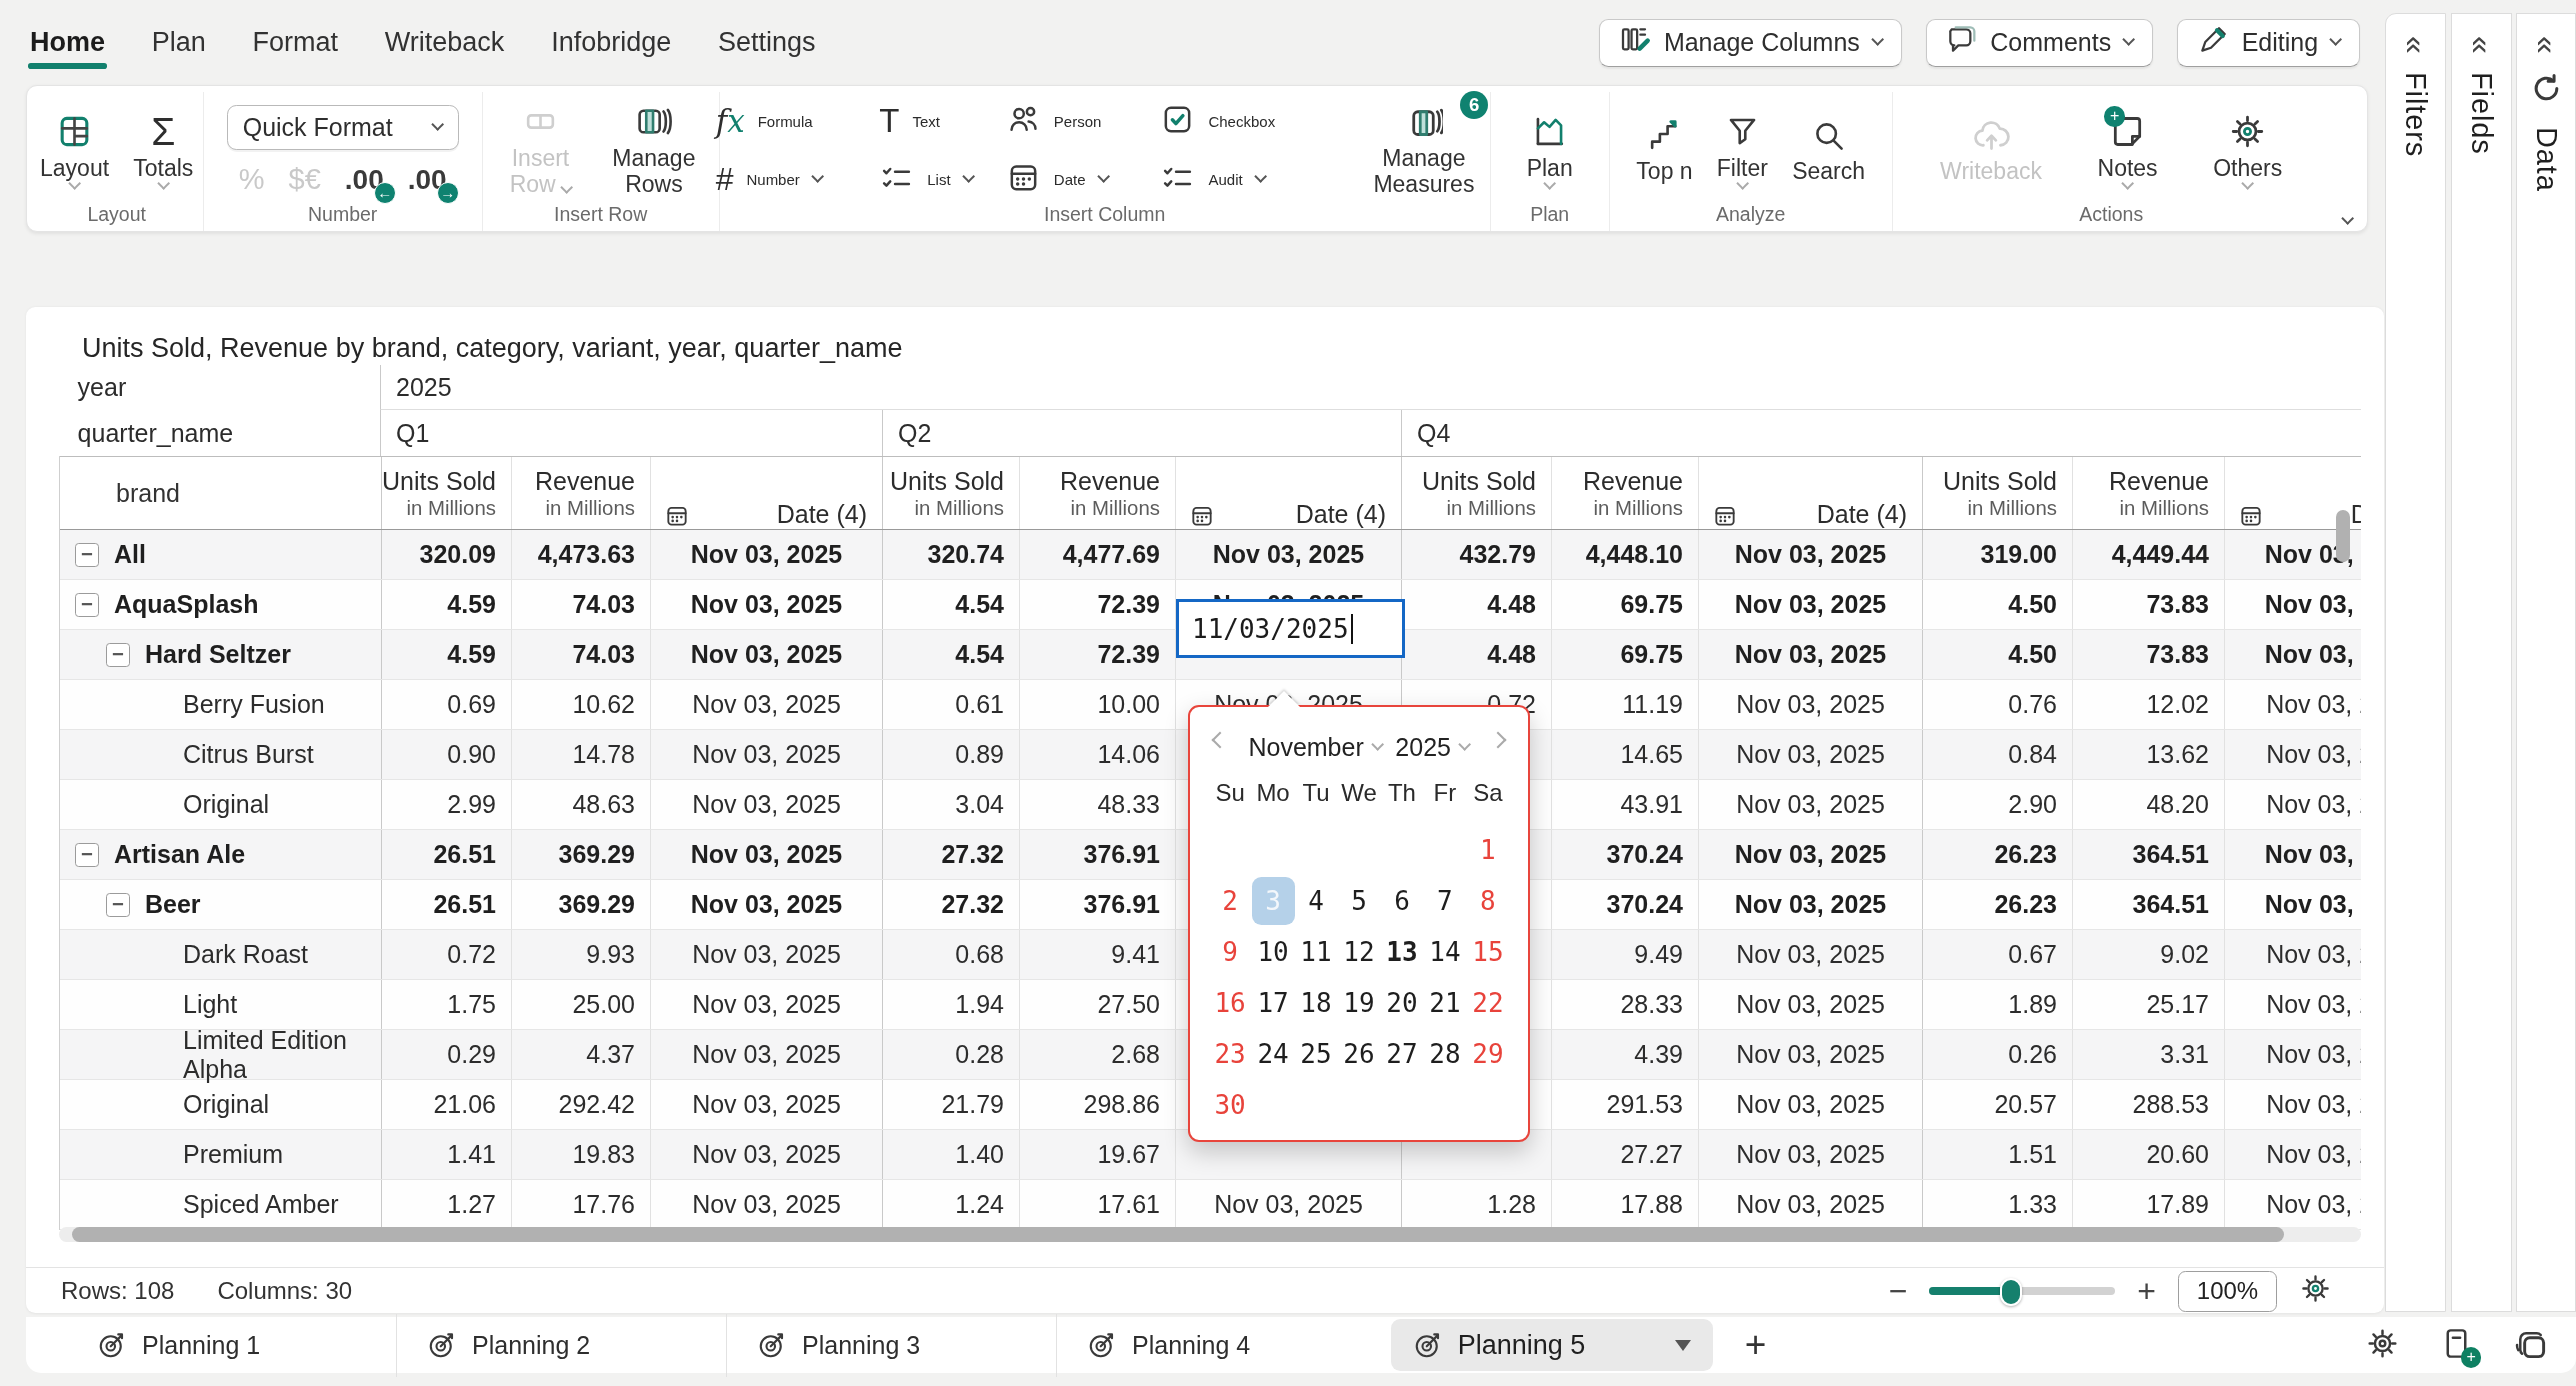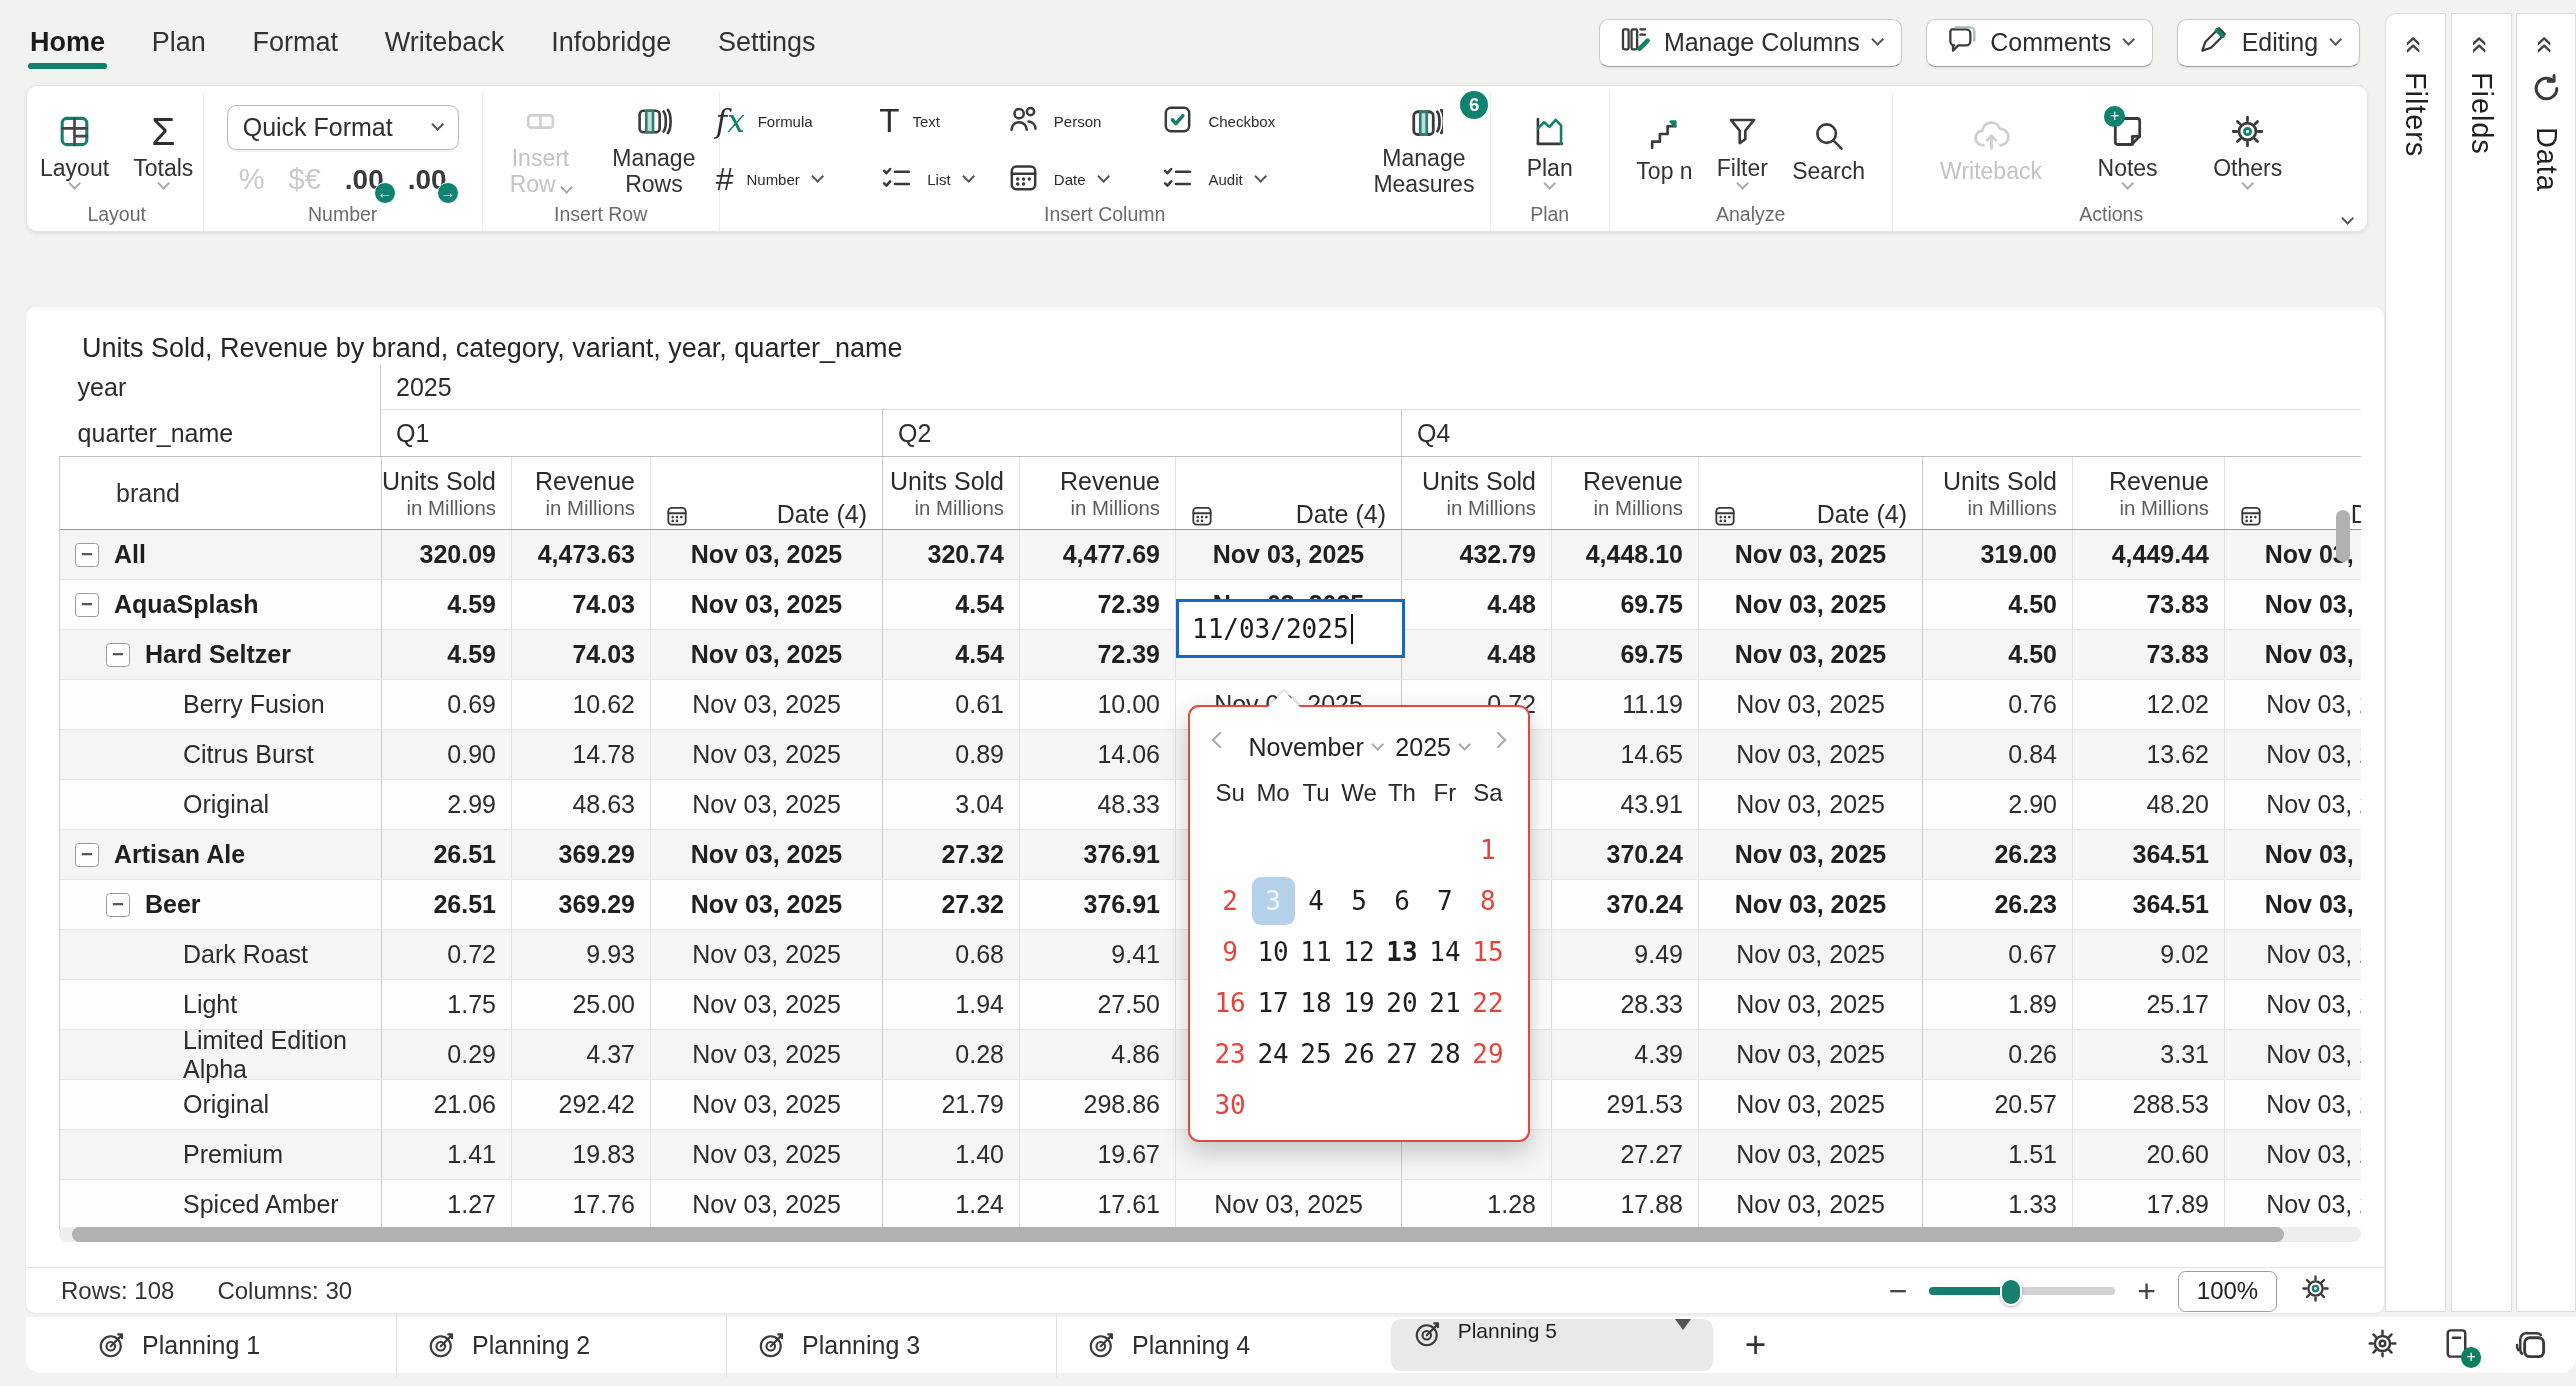--- a/index.html
+++ b/index.html
@@ -128,22 +128,22 @@
   .ztrack { position:relative; width:186px; height:8.4px; border-radius:4.6px; background:#d2d2d2; }
   .zfill { position:absolute; left:0; top:0; height:8.4px; width:82px; border-radius:4.6px; background:#15806d; }
   .zthumb { position:absolute; left:71px; top:-9.3px; width:22px; height:28px; border-radius:11px; background:#15806d; border:2.8px solid #fff; box-shadow:0 0.9px 2.8px rgba(0,0,0,.3); }
   .zbox { width:99px; height:41px; border:1.9px solid #9e9e9e; border-radius:7.4px; display:flex; align-items:center; justify-content:center; font-size:24px; color:#222; background:#fff; }
 
   
   .sheetbar { position:absolute; left:26px; top:1317px; width:2550px; height:56px; background:#fff; border-radius:0 0 15px 15px;
     display:flex; align-items:center; }
   .stab { height:63px; width:330px; display:flex; align-items:center; gap:15px; padding-left:30px; border-right:1.9px solid #e2e2e2;
     font-size:25px; color:#2e2e2e; }
-  .stab-active { height:52px; margin-left:3.7px; background:#e9e9e9; border-radius:9.3px; display:flex; 
-    gap:15px; padding:0 22px; font-size:21px; color:#1f1f1f; width:322px; justify-content:flex-start; }
+  .stab-active { height:52px; margin-left:3.7px; background:#e9e9e9; border-radius:9.3px; display:flex; align-items:center;
+    gap:15px; padding:0 22px; font-size:27px; color:#1f1f1f; width:322px; justify-content:flex-start; }
   .stab-active .dd { margin-left:auto; width:0; height:0; border-left:8.4px solid transparent; border-right:8.4px solid transparent; border-top:11px solid #555; }
   .addsheet { font-size:37px; color:#333; margin-left:32px; font-weight:300; }
   .sheet-icons { position:absolute; right:28px; display:flex; gap:39px; align-items:center; }
 
   
   .vstrip { position:absolute; top:13px; width:61px; height:1299px; background:#fff; border:1.9px solid #dcdcdc; }
   .vs-filters { left:2385px; border-top-left-radius:11px; }
   .vs-fields { left:2451px; }
   .vs-data { left:2516px; width:60px; }
   .vstrip .inner { display:flex; flex-direction:column; align-items:center; padding-top:22px; gap:18.6px; height:100%; }
@@ -681,21 +681,21 @@
                 <div class="tcell dcell ib w-q3d">Nov 03, 2025</div>
               </div>
               <div class="trow stripe">
                 <div class="tcell w-lab lcell lvl2">
                   <span>Limited Edition Alpha</span>
                 </div>
                 <div class="tcell ncell qb w-q0u">0.29</div>
                 <div class="tcell ncell ib w-q0r">4.37</div>
                 <div class="tcell dcell ib w-q0d">Nov 03, 2025</div>
                 <div class="tcell ncell qb w-q1u">0.28</div>
-                <div class="tcell ncell ib w-q1r">4.86</div>
+                <div class="tcell ncell ib w-q1r">2.68</div>
                 <div class="tcell dcell ib w-q1d"></div>
                 <div class="tcell ncell qb w-q2u"></div>
                 <div class="tcell ncell ib w-q2r">4.39</div>
                 <div class="tcell dcell ib w-q2d">Nov 03, 2025</div>
                 <div class="tcell ncell qb w-q3u">0.26</div>
                 <div class="tcell ncell ib w-q3r">3.31</div>
                 <div class="tcell dcell ib w-q3d">Nov 03, 2025</div>
               </div>
               <div class="trow">
                 <div class="tcell w-lab lcell lvl2">

